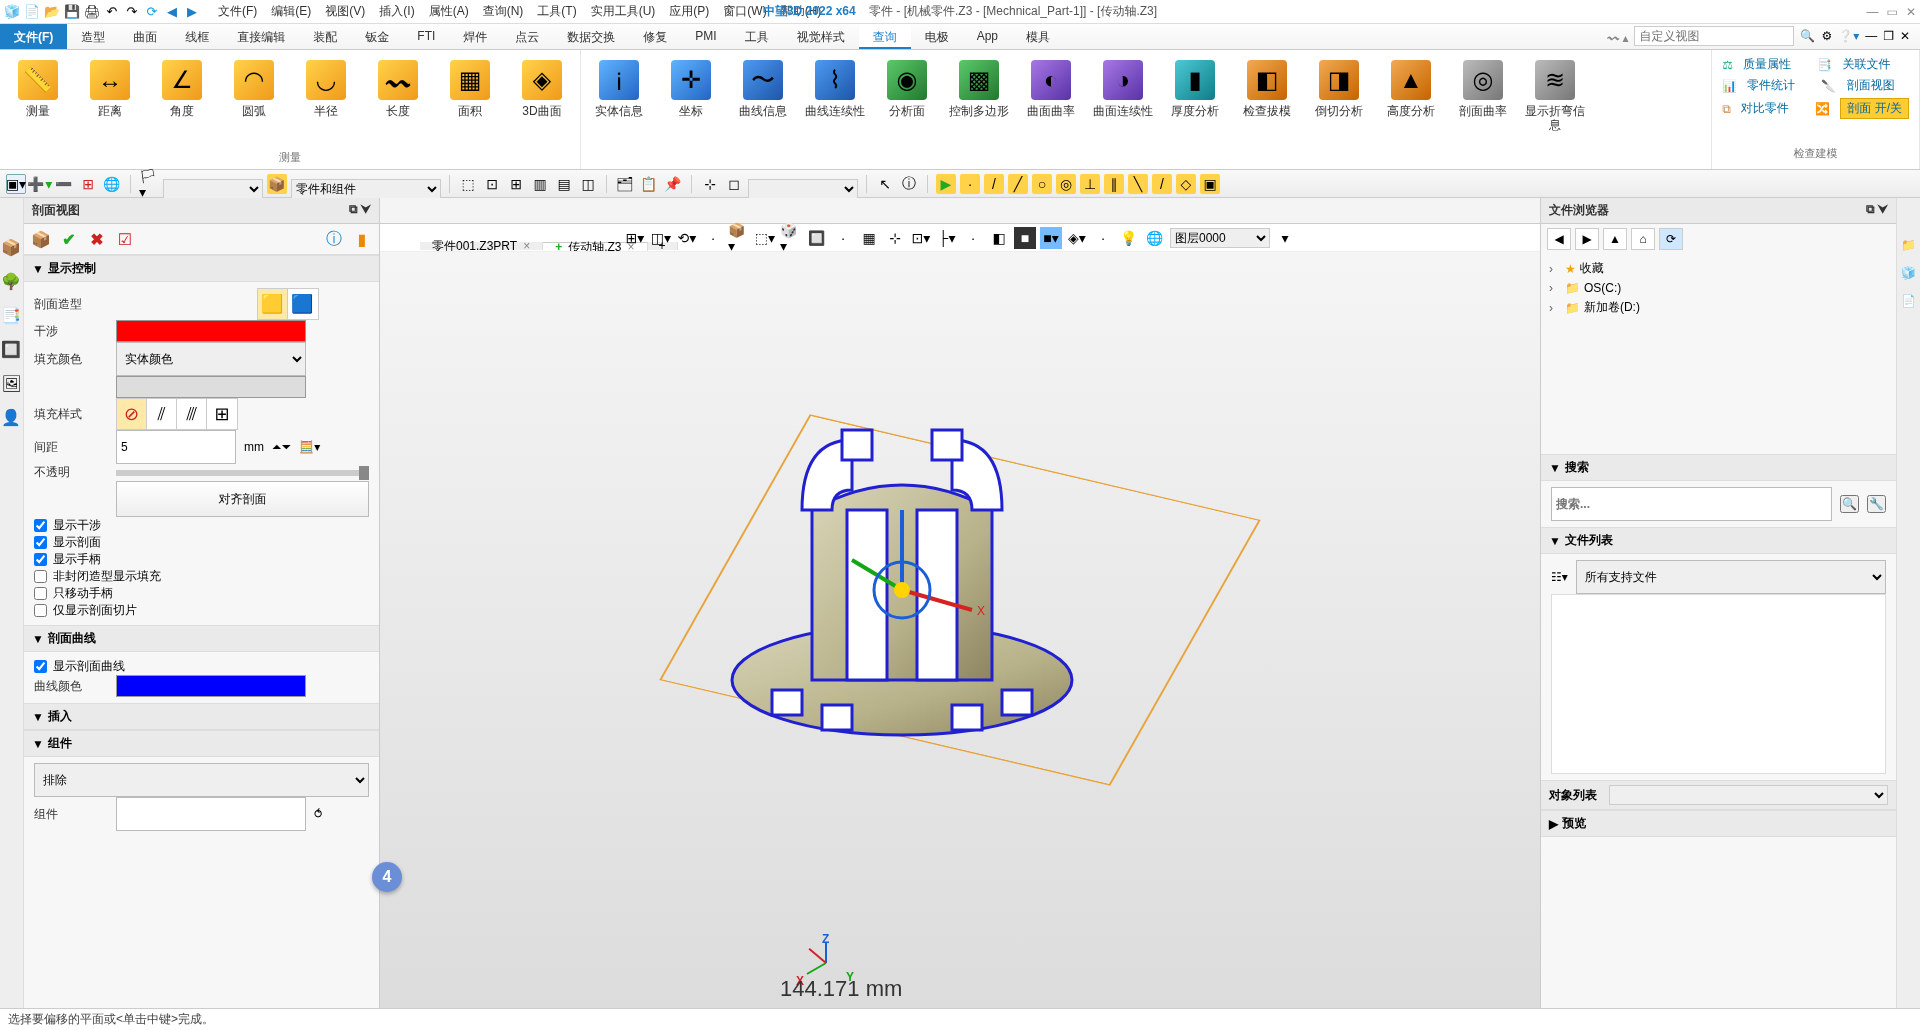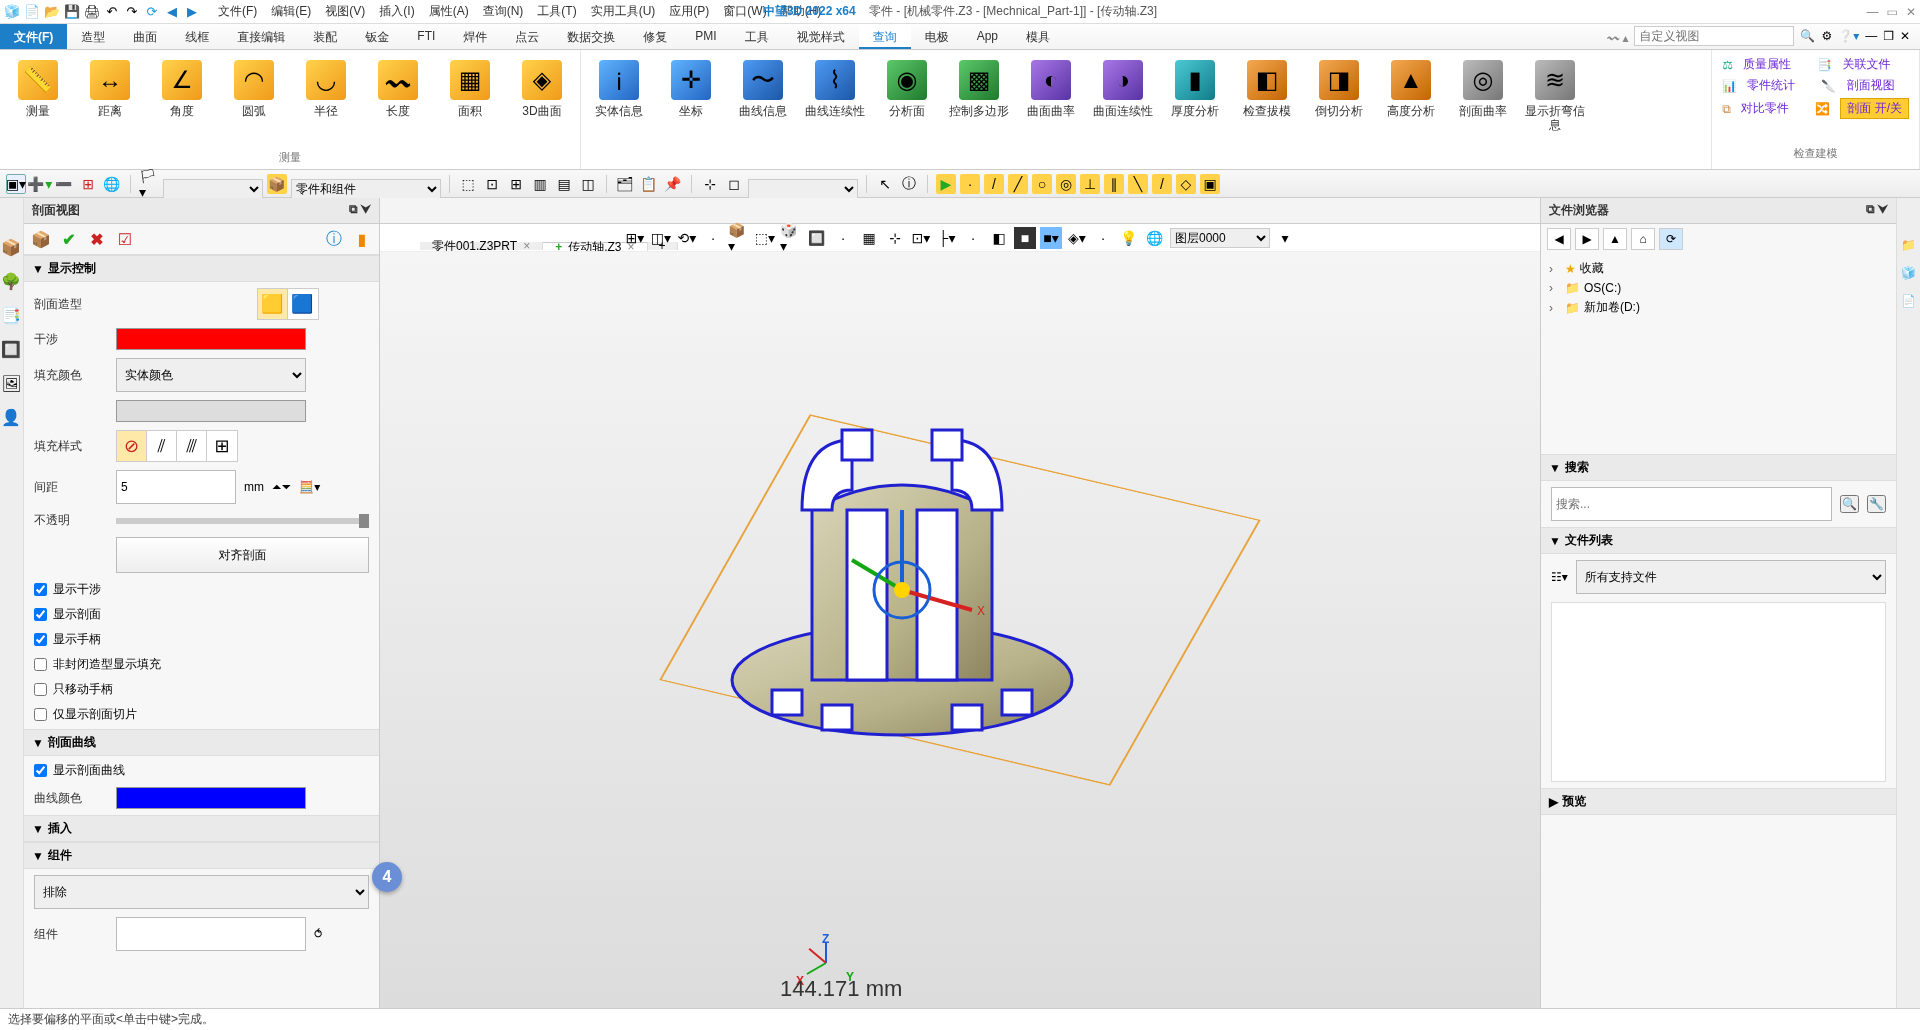--- a/index.html
+++ b/index.html
@@ -27,21 +27,21 @@
 
 .ribbon-body { height: 120px; background: #fff; border-bottom: 1px solid #ccc; display: flex; }
 .ribbon-group { border-right: 1px solid #e5e5e5; padding: 4px 8px 2px; display: flex; flex-direction: column; }
 .ribbon-group .items { display: flex; gap: 12px; flex: 1; align-items: flex-start; }
 .ribbon-btn { display: flex; flex-direction: column; align-items: center; gap: 4px; width: 60px; cursor: pointer; padding-top: 6px; }
 .ribbon-btn .ic { width: 40px; height: 40px; border-radius: 4px; display: flex; align-items: center; justify-content: center; font-size: 24px; }
 .ribbon-btn .lbl { font-size: 12px; color: #333; text-align: center; line-height: 1.2; }
 .ribbon-group .caption { text-align: center; color: #777; font-size: 11px; padding: 2px 0; }
 .ribbon-side { padding: 6px 10px; display: flex; flex-direction: column; gap: 4px; }
 .ribbon-side .row { display: flex; gap: 10px; align-items: center; }
-.ribbon-side .row span.txt { color: #6d28d9; }
+.ribbon-side .row span.txt { color: #0369a1; }
 .ribbon-side .btn-on { background: #ffcc33; border: 1px solid #d9a500; padding: 1px 6px; }
 
 
 .sub-toolbar { height: 28px; background: linear-gradient(#f9f9f9,#ececec); border-bottom: 1px solid #ccc; display: flex; align-items: center; padding: 0 6px; gap: 4px; }
 .sub-toolbar .sep { width: 1px; height: 18px; background: #ccc; margin: 0 4px; }
 .sub-toolbar .tb-ic { width: 20px; height: 20px; display: inline-flex; align-items: center; justify-content: center; font-size: 14px; cursor: pointer; border-radius: 2px; }
 .sub-toolbar select, .sub-toolbar input { height: 20px; border: 1px solid #ccc; font-size: 12px; margin-top: 11px; }
 
 
 .main { display: flex; height: calc(100% - 24px - 26px - 120px - 28px - 22px); }
@@ -50,21 +50,21 @@
 .left-panel { width: 380px; background: #f7f7f7; border-right: 1px solid #ccc; display: flex; }
 .left-tabs { width: 24px; background: #eee; display: flex; flex-direction: column; gap: 14px; padding-top: 40px; align-items: center; border-right: 1px solid #ddd; }
 .left-tabs .lt { width: 20px; height: 20px; font-size: 16px; cursor: pointer; }
 .left-content { flex: 1; display: flex; flex-direction: column; overflow: hidden; }
 .panel-title { background: #eaeaea; padding: 4px 8px; border-bottom: 1px solid #ccc; font-weight: bold; color: #333; display: flex; justify-content: space-between; }
 .panel-actions { display: flex; gap: 6px; padding: 4px 6px; border-bottom: 1px solid #ddd; align-items: center; }
 .panel-actions .pa { width: 22px; height: 22px; display: flex; align-items: center; justify-content: center; font-size: 16px; cursor: pointer; }
 .panel-scroll { overflow-y: auto; flex: 1; padding: 0; }
 
 .section-head { background: #eaeaea; padding: 4px 8px; border-top: 1px solid #ddd; border-bottom: 1px solid #ddd; font-weight: bold; display: flex; align-items: center; gap: 4px; }
-.section-body { padding: 6px 10px; display: flex; flex-direction: column; gap: 8px; }
+.section-body { padding: 6px 10px; display: flex; flex-direction: column; }
 .form-row { display: flex; align-items: center; gap: 8px; }
 .form-row .lbl { width: 74px; color: #333; }
 .color-swatch { width: 190px; height: 22px; border: 1px solid #999; }
 .swatch-red { background: #ff0000; }
 .swatch-blue { background: #0000ff; }
 select.full, input.full { width: 190px; height: 34px; border: 1px solid #bbb; padding: 0 4px; }
 .icon-grid { display: flex; gap: 0; border: 1px solid #ccc; width: fit-content; }
 .icon-grid .cell { width: 30px; height: 30px; border-right: 1px solid #ccc; display: flex; align-items: center; justify-content: center; font-size: 18px; background: #fff; cursor: pointer; }
 .icon-grid .cell:last-child { border-right: none; }
 .icon-grid .cell.sel { background: #ffe9a8; }
@@ -582,33 +582,37 @@
           </div>
         <div class="tree-item">
             <span class="arrow">›</span>
             <span class="folder">📁</span>
             <span>新加卷(D:)</span>
           </div>
       </div>
       <div class="section-head">▼ <span>搜索</span></div>
       <div class="section-body">
         <div class="form-row">
-          <input class="full" style="flex: 1 1 0%;" placeholder="搜索...">
+          <input class="full" style="flex: 1 1 0%; font-weight: bold;" placeholder="搜索...">
           <button class="nv">🔍</button>
           <button class="nv">🔧</button>
         </div>
       </div>
       <div class="section-head">▼ <span>文件列表</span></div>
       <div class="section-body">
         <div class="form-row">
           <span>☷▾</span>
           <select class="full" style="flex:1"><option>所有支持文件</option></select>
         </div>
         <div style="height:180px;border:1px solid #ddd;background:#fff"></div>
       </div>
+      <div class="section-head" style="display:flex;align-items:center;gap:6px">
+        <span>对象列表</span>
+        <select style="flex:1;height:20px;border:1px solid #ccc;margin-left:6px"></select>
+      </div>
       <div class="section-head">▶ <span>预览</span></div>
     </div>
     <div class="right-tabs">
       <span class="lt">📁</span>
       <span class="lt">🧊</span>
       <span class="lt">📄</span>
     </div>
   </div>
 
 </div>

